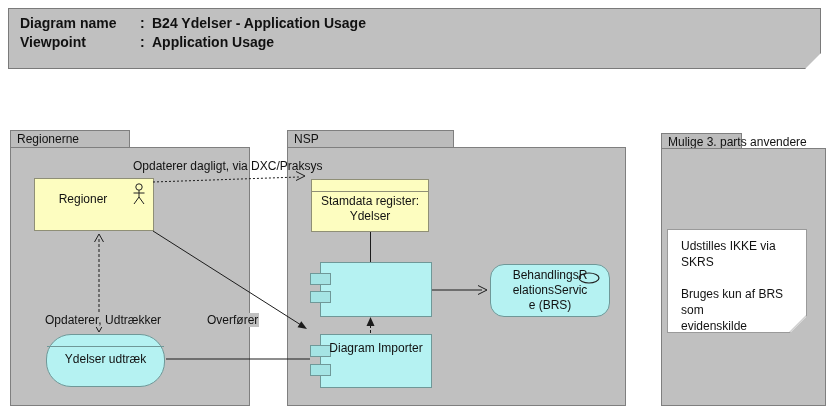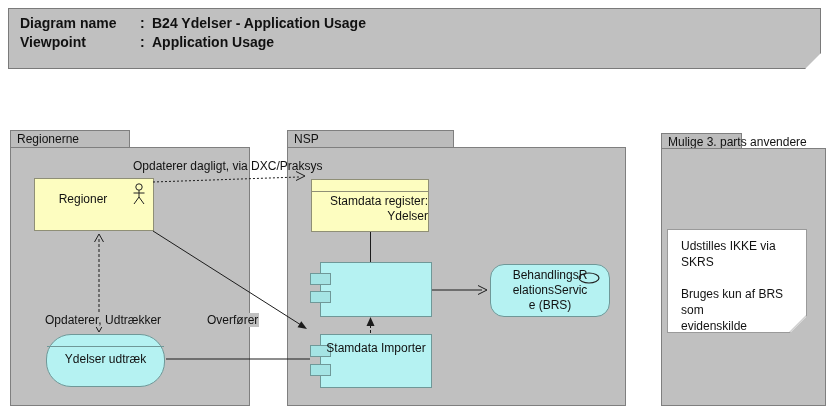--- a/index.html
+++ b/index.html
@@ -89,35 +89,35 @@
       <line x1="7" y1="14" x2="2" y2="21" stroke="#222" stroke-width="1"></line>
       <line x1="7" y1="14" x2="12" y2="21" stroke="#222" stroke-width="1"></line>
     </svg>
   </div>
 
   <div class="node cyan" style="left:46px;top:334px;width:119px;height:53px;border-radius:25px;">
     <div class="band"></div>
     <div class="lbl" style="padding-top:17px;">Ydelser udtræk</div>
   </div>
 
-  <div class="node yellow" style="left:311px;top:179px;width:118px;height:53px;text-align:right;">
+  <div class="node yellow" style="left:311px;top:179px;width:118px;height:53px;">
     <div class="band"></div>
     <div class="lbl" style="padding-top:14px;">Stamdata register:
 Ydelser</div>
   </div>
 
   <div class="node cyan" style="left:320px;top:262px;width:112px;height:55px;">
     <div class="comp-tab" style="top:10px;"></div>
     <div class="comp-tab" style="top:28px;"></div>
   </div>
 
   <div class="node cyan" style="left:320px;top:334px;width:112px;height:54px;">
     <div class="comp-tab" style="top:10px;"></div>
     <div class="comp-tab" style="top:29px;"></div>
-    <div class="lbl" style="padding-top:6px;">Stamdata Importer</div>
+    <div class="lbl" style="padding-top:6px;">Diagram Importer</div>
   </div>
 
   <div class="node cyan brs" style="left:490px;top:264px;width:120px;height:53px;">
     <div class="lbl" style="padding-top:3px;">BehandlingsR
 elationsServic
 e (BRS)</div>
     <svg class="svc-oval" width="22" height="12" viewBox="0 0 22 12">
       <ellipse cx="11" cy="6" rx="10" ry="5" fill="none" stroke="#222" stroke-width="1.2"></ellipse>
     </svg>
   </div>

